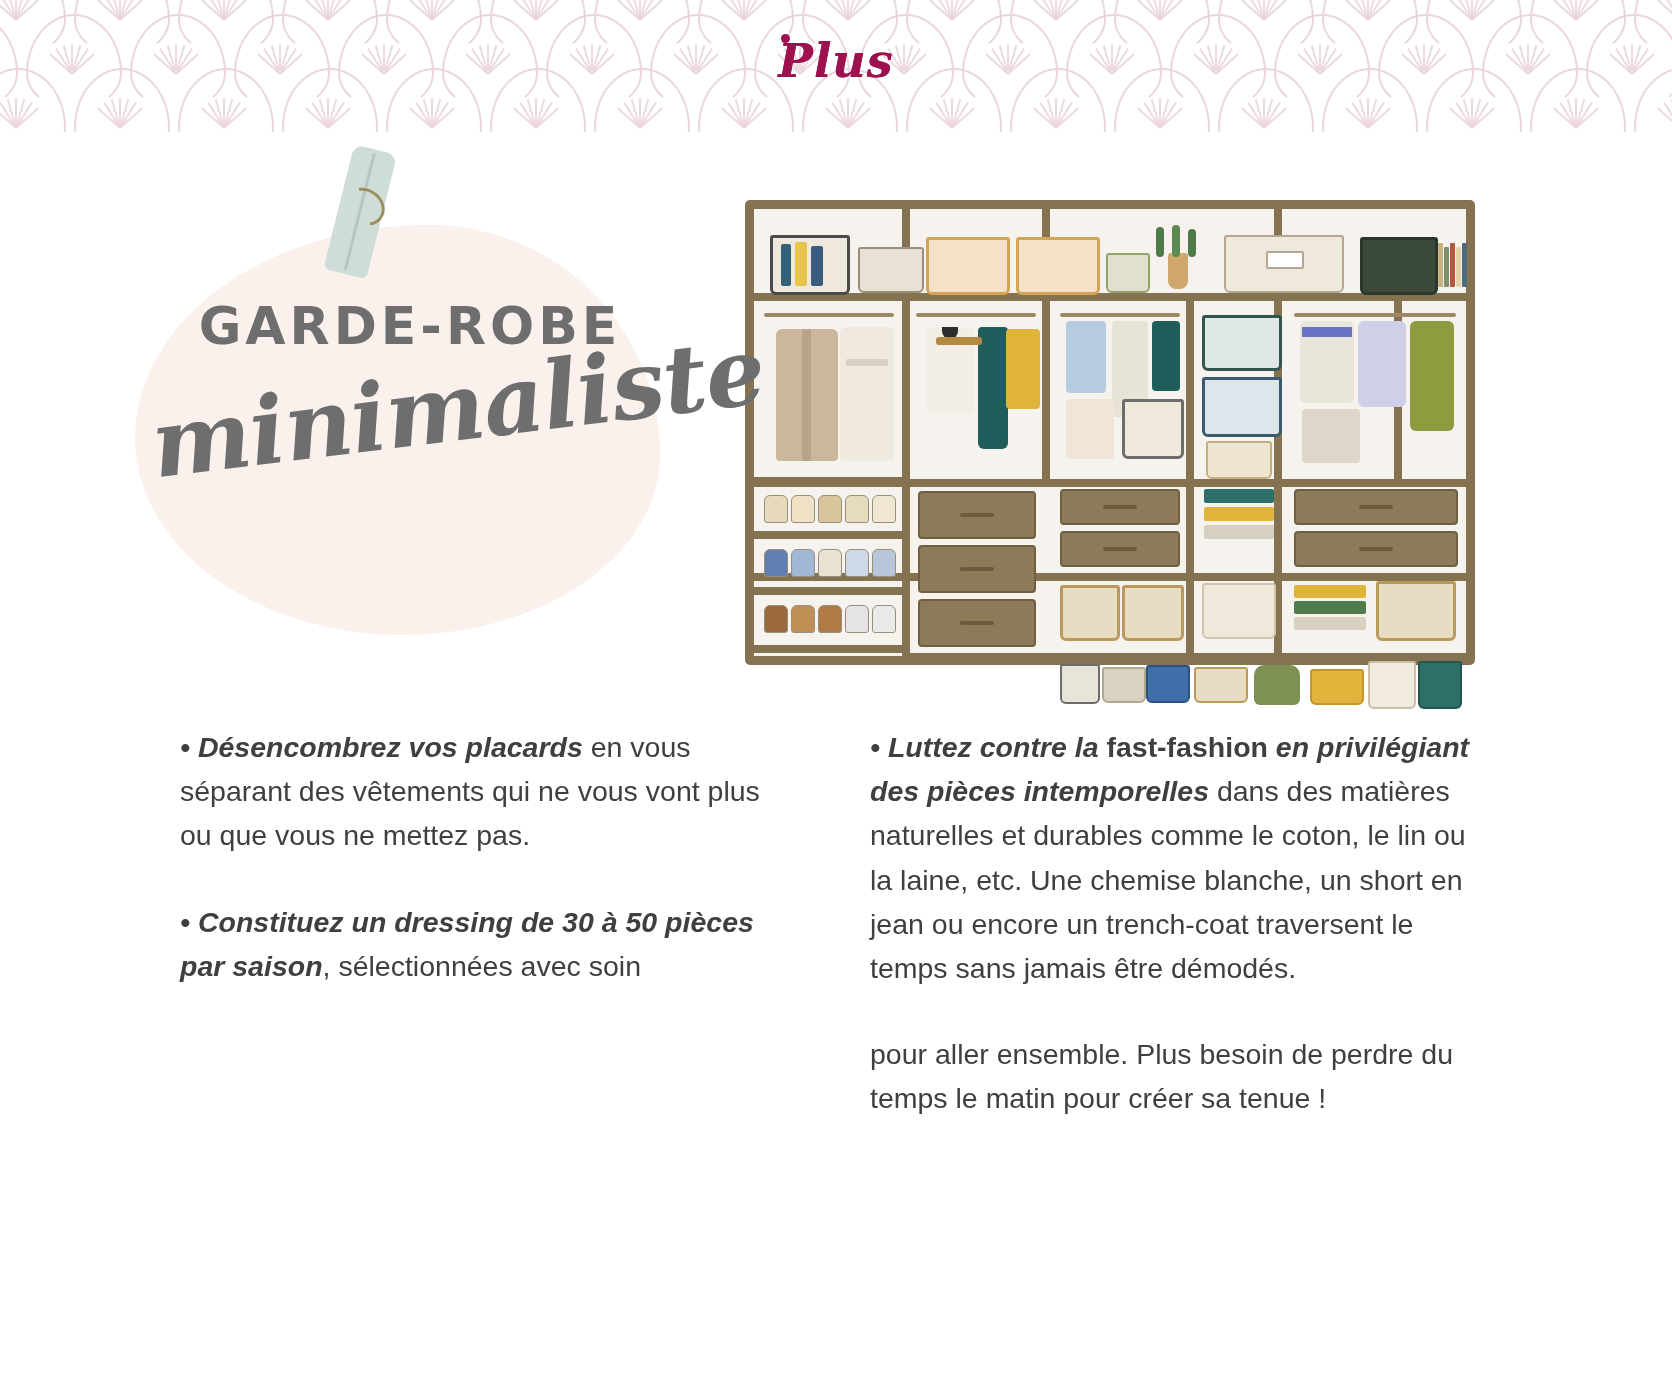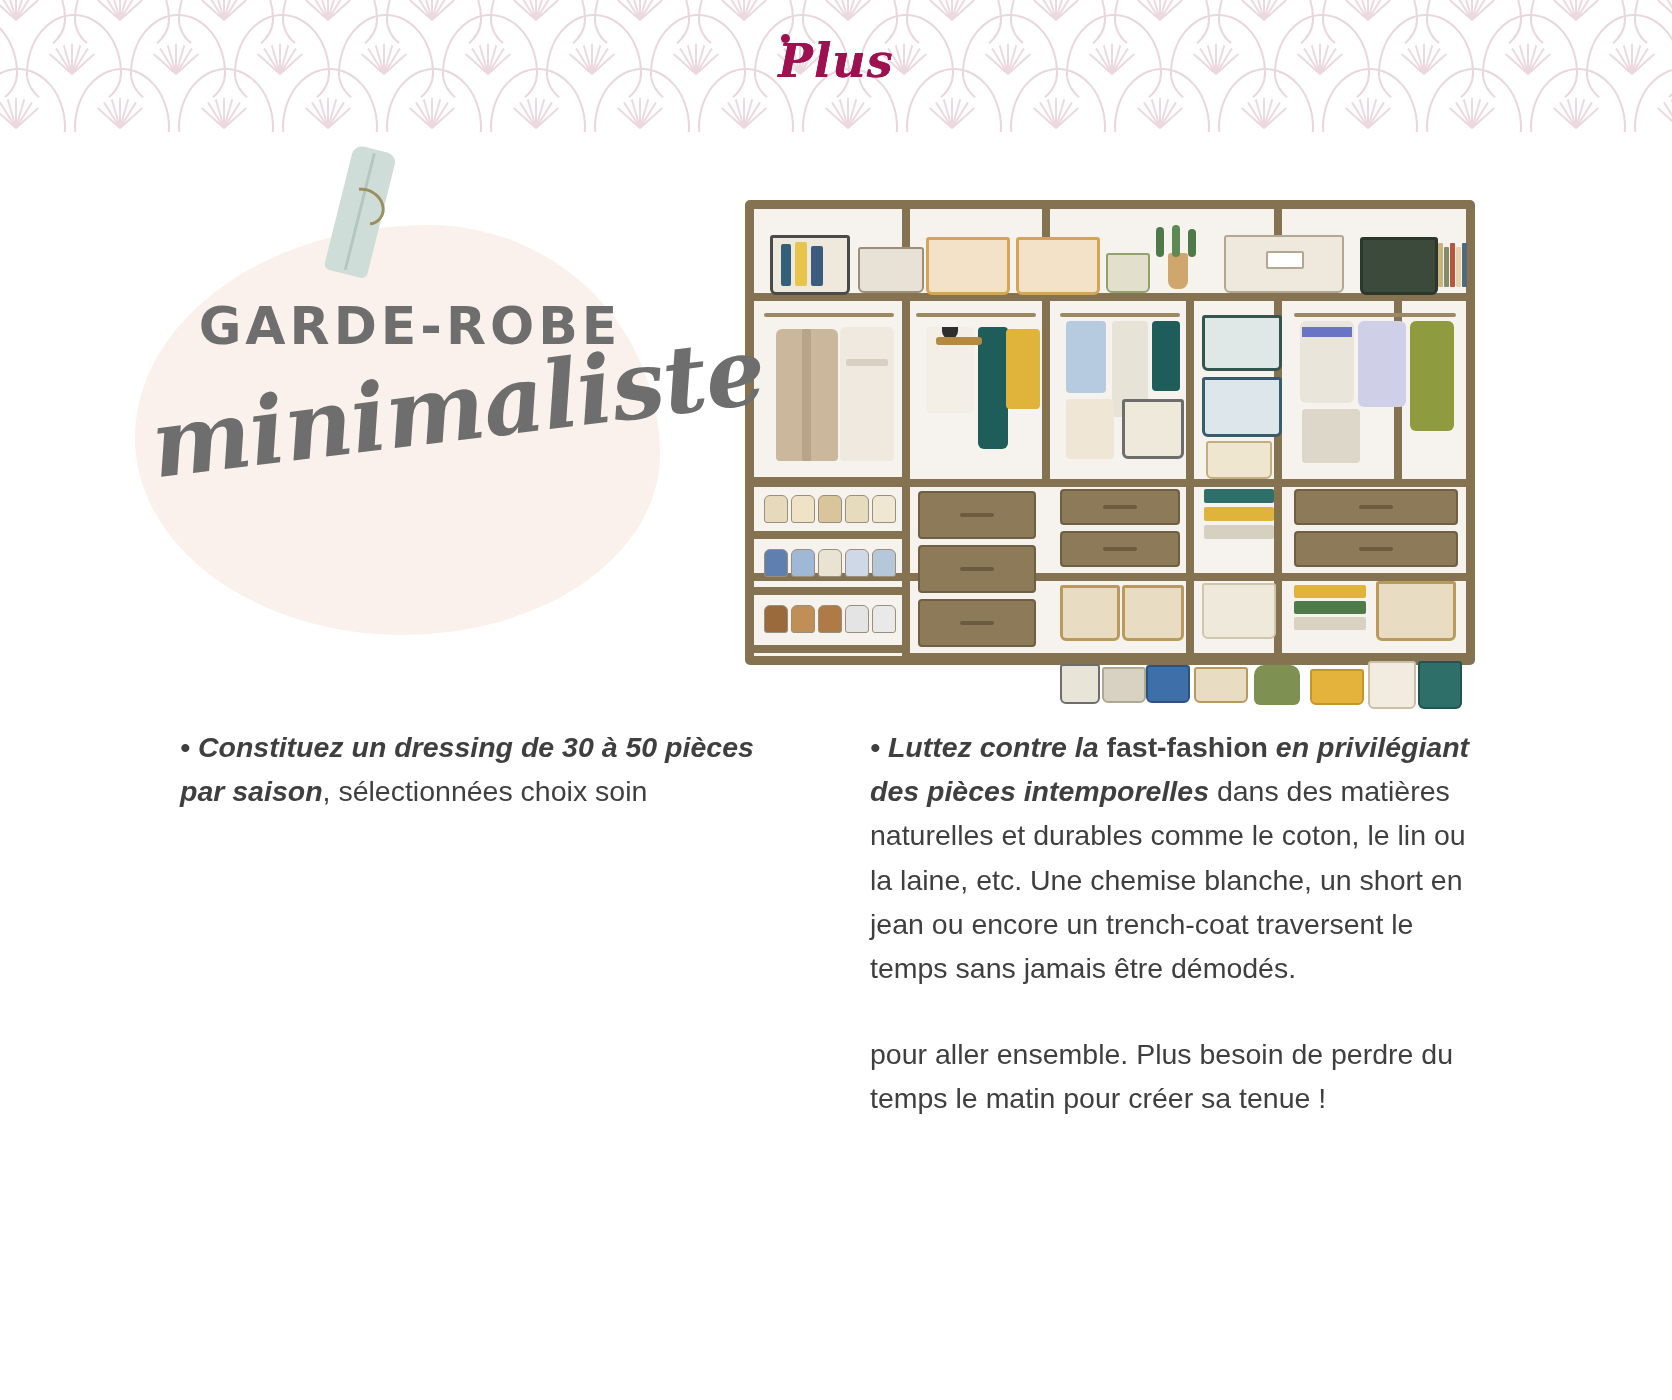--- a/index.html
+++ b/index.html
@@ -908,18 +908,19 @@
     <div class="basket" style="left:440px;top:458px;width:50px;height:32px;background:#e8dcc2;border:2px solid #b99a5c;"></div>
     <div class="garment" style="left:500px;top:452px;width:46px;height:44px;">
       <div class="fold" style="left:0;top:4px;width:46px;height:40px;background:#7f9152;border-radius:10px 10px 6px 6px;"></div>
     </div>
     <div class="basket" style="left:556px;top:460px;width:50px;height:32px;background:#e4b33c;border:2px solid #c4952a;"></div>
     <div class="basket" style="left:614px;top:452px;width:44px;height:44px;background:#f2ece0;border:2px solid #cbbfa6;"></div>
     <div class="basket" style="left:664px;top:452px;width:40px;height:44px;background:#2e6f6a;border:2px solid #235450;"></div>
   </div>
 
 <div class="col col-left" id="col-left">
-    <p class="para"><span class="bi">• Constituez un dressing de 30 à 50 pièces par saison</span><span>, sélectionnées choix soin</span></p>
+    <p class="para"><span class="bi">• Désencombrez vos placards</span><span> en vous séparant des vêtements qui ne vous vont plus ou que vous ne mettez pas.</span></p>
+    <p class="para"><span class="bi">• Constituez un dressing de 30 à 50 pièces par saison</span><span>, sélectionnées avec soin</span></p>
   </div>
 <div class="col col-right" id="col-right">
     <p class="para"><span class="bi">• Luttez contre la</span><span class="b"> fast-fashion</span><span class="bi"> en privilégiant des pièces intemporelles</span><span> dans des matières naturelles et durables comme le coton, le lin ou la laine, etc. Une chemise blanche, un short en jean ou encore un trench-coat traversent le temps sans jamais être démodés.</span></p>
     <p class="para"><span>pour aller ensemble. Plus besoin de perdre du temps le matin pour créer sa tenue !</span></p>
   </div>
 
 </body></html>

